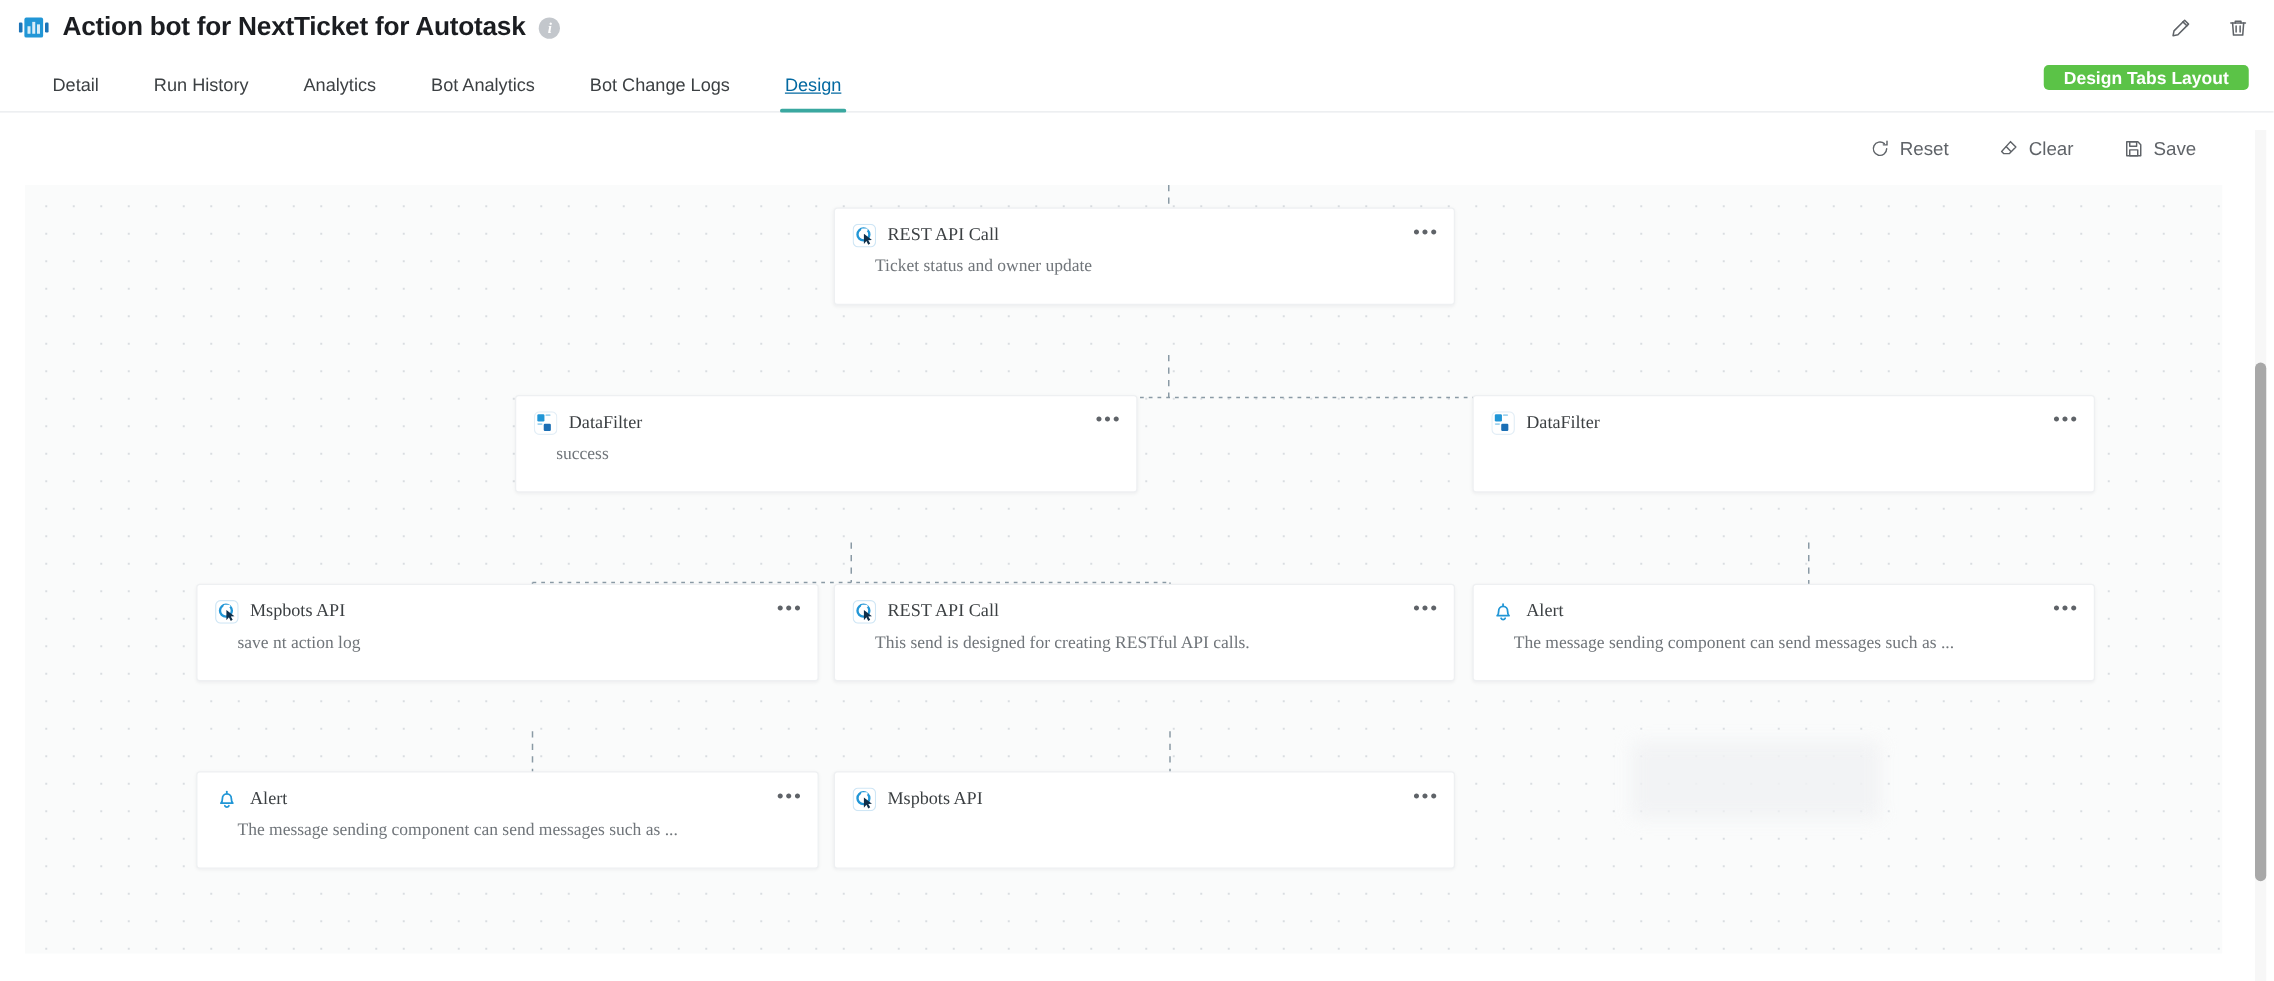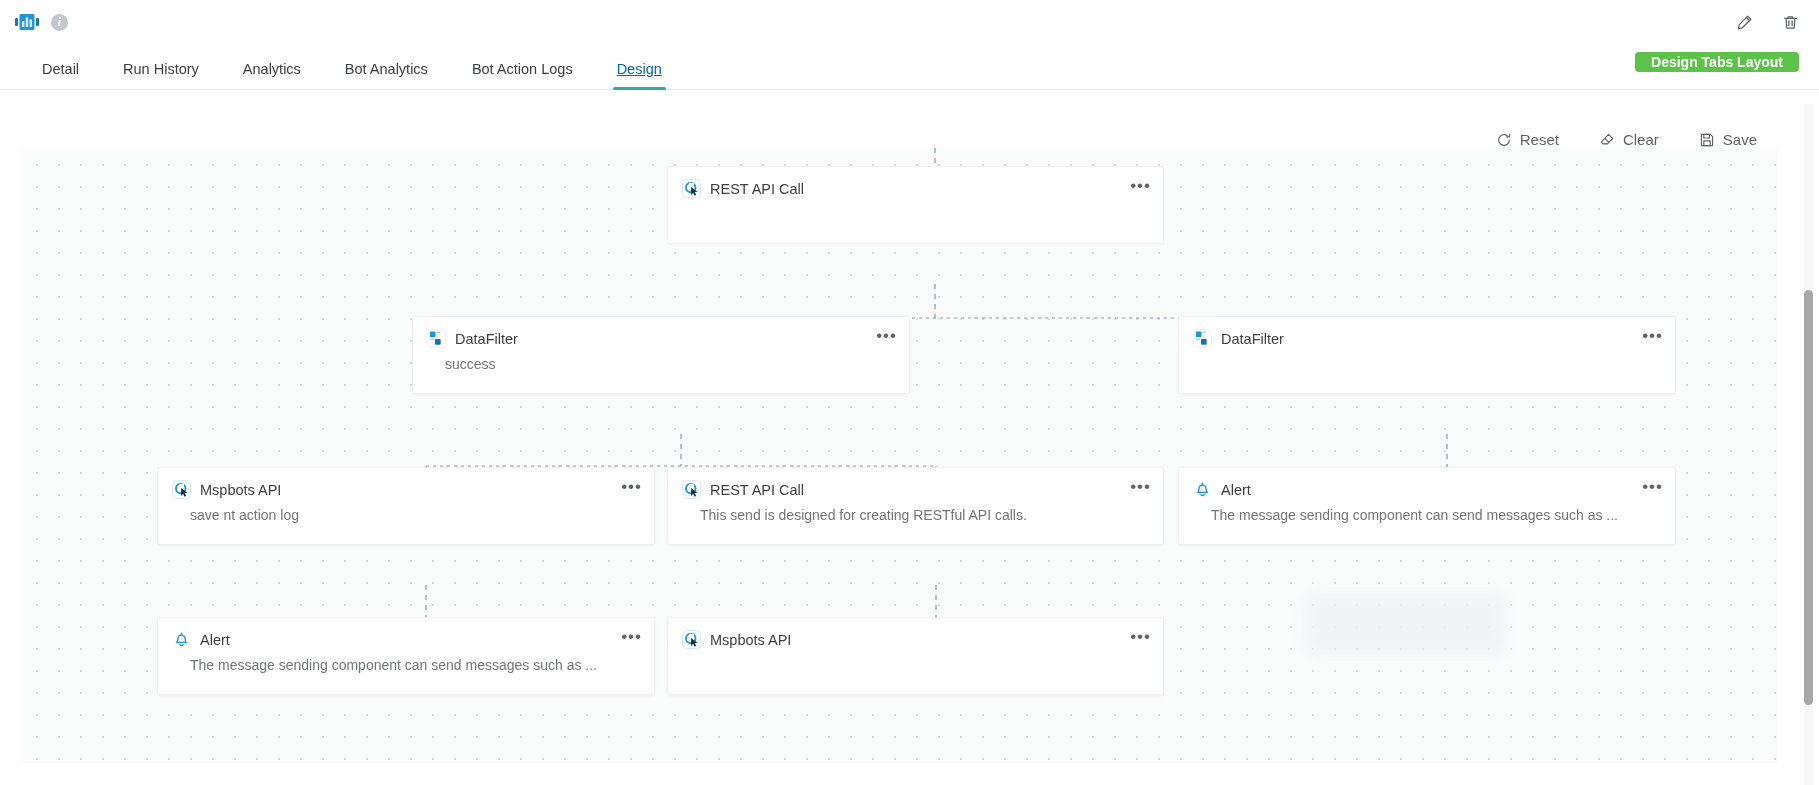--- a/index.html
+++ b/index.html
@@ -78,38 +78,39 @@
     border-radius: 4px;
     padding: 2px 16px;
     cursor: pointer;
     white-space: nowrap;
   }
 
   
   .canvas-toolbar {
     height: 58px;
     display: flex;
-    align-items: flex-end;
+    align-items: center;
     justify-content: flex-end;
     padding-right: 62px;
     gap: 40px;
     background: #ffffff;
   }
   .toolbar-action {
     display: flex; align-items: center; gap: 8px;
     font-size: 15px; color: #5f6368; cursor: pointer;
   }
   .toolbar-action svg { display: block; }
 
   
   .canvas-wrap {
     position: relative;
     height: 615px;
     margin: 0 41px 0 20px;
     overflow: hidden;
+    font-family: Liberation Serif, serif;
   }
   .canvas {
     position: absolute;
     inset: 0;
     background-color: #fafbfb;
     background-image: radial-gradient(#d9dde1 1px, transparent 1.1px);
     background-size: 22px 22px;
     background-position: 6px 6px;
   }
   .edges { position: absolute; inset: 0; pointer-events: none; }
@@ -173,20 +174,21 @@
   <span class="brand-icon">
     <svg width="24" height="20" viewBox="0 0 24 20">
       <rect x="0" y="6" width="3" height="8" rx="1" fill="#1c74b8"></rect>
       <rect x="21" y="6" width="3" height="8" rx="1" fill="#1c74b8"></rect>
       <rect x="4.5" y="2" width="15" height="16" rx="1.5" fill="#2196d6"></rect>
       <rect x="7" y="9" width="2.4" height="6" fill="#d9edf8"></rect>
       <rect x="10.8" y="5.5" width="2.4" height="9.5" fill="#d9edf8"></rect>
       <rect x="14.6" y="7.5" width="2.4" height="7.5" fill="#d9edf8"></rect>
     </svg>
   </span>
+  <div class="page-title">Action bot for NextTicket for Autotask</div>
   <span class="info-icon">i</span>
 
   <div class="titlebar-actions">
     <span class="icon-btn">
       <svg width="17" height="17" viewBox="0 0 18 18" fill="none" stroke="#5f6368" stroke-width="1.3" stroke-linecap="round" stroke-linejoin="round">
         <path d="M12.4 2.3l3.3 3.3-9 9-4.1.8.8-4.1z"></path>
         <path d="M11 3.7l3.3 3.3"></path>
       </svg>
     </span>
     <span class="icon-btn">
@@ -199,21 +201,21 @@
     </span>
   </div>
 </div>
 
 <div class="tabbar">
   <div class="tabs">
     <div class="tab">Detail</div>
     <div class="tab">Run History</div>
     <div class="tab">Analytics</div>
     <div class="tab">Bot Analytics</div>
-    <div class="tab">Bot Action Logs</div>
+    <div class="tab">Bot Change Logs</div>
     <div class="tab active">Design</div>
   </div>
   <button class="primary-btn">Design Tabs Layout</button>
 </div>
 
 <div class="canvas-toolbar">
   <div class="toolbar-action">
     <span>
       <svg width="16" height="16" viewBox="0 0 18 18" fill="none" stroke="#5f6368" stroke-width="1.3" stroke-linecap="round">
         <path d="M15 9a6 6 0 1 1-2.1-4.6"></path>
@@ -287,20 +289,21 @@
         <svg width="19" height="19" viewBox="0 0 20 20">
           <rect x="0.6" y="0.6" width="18.8" height="18.8" rx="4" fill="#ffffff" stroke="#cfe6f5"></rect>
           <circle cx="9.2" cy="9" r="5" fill="none" stroke="#2196d6" stroke-width="2"></circle>
           <path d="M8.4 5.2 h3.2" stroke="#ffffff" stroke-width="2.4" stroke-linecap="round"></path>
           <path d="M9.6 8.4 L9.6 17 L11.7 14.6 L13.3 17.6 L14.9 16.7 L13.3 13.8 L16.4 13.6 Z" fill="#0f2f4a"></path>
         </svg>
       </span>
       <span class="node-title">REST API Call</span>
       <span class="node-menu">•••</span>
     </div>
+    <div class="node-desc">Ticket status and owner update</div>
   </div>
 
   <div class="node" style="left:392px; top:168px; width:498px; height:78px;">
     <div class="node-head">
       <span class="node-icon">
         <svg width="19" height="19" viewBox="0 0 20 20">
           <rect x="0.6" y="0.6" width="18.8" height="18.8" rx="4" fill="#ffffff" stroke="#e3eef6"></rect>
           <rect x="3" y="2.6" width="6" height="6" rx="1" fill="#2196d6"></rect>
           <rect x="9.8" y="2.6" width="4.4" height="1.5" rx="0.7" fill="#9fd3ef"></rect>
           <rect x="3" y="10" width="4.4" height="1.5" rx="0.7" fill="#9fd3ef"></rect>

